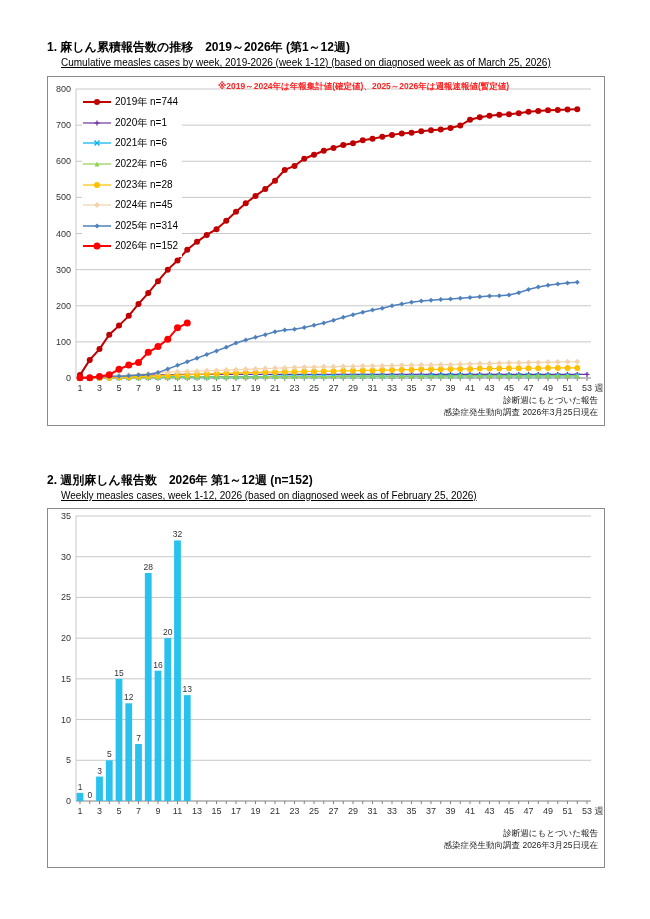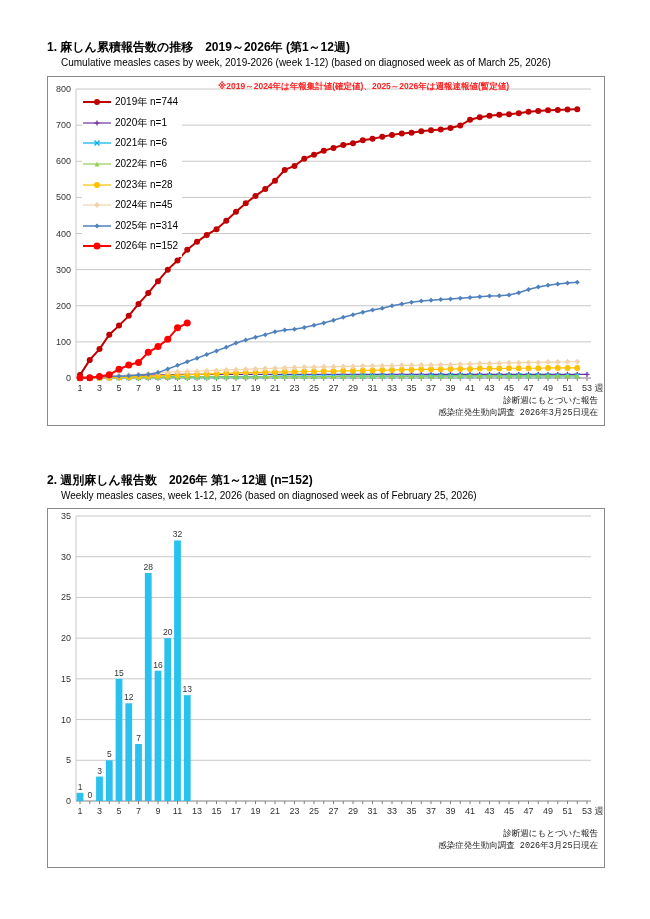--- a/index.html
+++ b/index.html
@@ -3,24 +3,24 @@
 <meta charset="utf-8">
 <style>
   html,body{margin:0;padding:0;}
   body{
     width:650px;height:919px;position:relative;
     background:#ffffff;
     font-family:"Liberation Sans","DejaVu Sans",sans-serif;
     color:#000;
   }
   .sec-title{position:absolute;font-size:12px;font-weight:bold;white-space:nowrap;}
-  .sec-subtitle{position:absolute;font-size:10px;white-space:nowrap;}
+  .sec-subtitle{position:absolute;font-size:10px;white-space:nowrap;text-decoration:underline;}
   .chart-box{position:absolute;border:1px solid #8a8a8a;background:#fff;}
   .chart-note{position:absolute;font-size:8.5px;color:#ff2020;white-space:nowrap;}
-  .footnote{position:absolute;font-size:8.5px;color:#222;white-space:nowrap;text-align:right;right:6px;font-family:Liberation Mono, monospace;}
+  .footnote{position:absolute;font-size:8.5px;color:#222;white-space:nowrap;text-align:right;right:6px;}
   .legend{position:absolute;left:34px;top:15px;}
   .legend-item{display:flex;align-items:center;height:20.6px;background:#fff;padding-right:4px;}
   .legend-item svg{margin-right:3px;}
   .legend-label{font-size:10px;color:#000;white-space:nowrap;}
   svg{display:block;}
   svg text{font-family:"Liberation Sans","DejaVu Sans",sans-serif;}
 </style>
 </head>
 <body>
 

